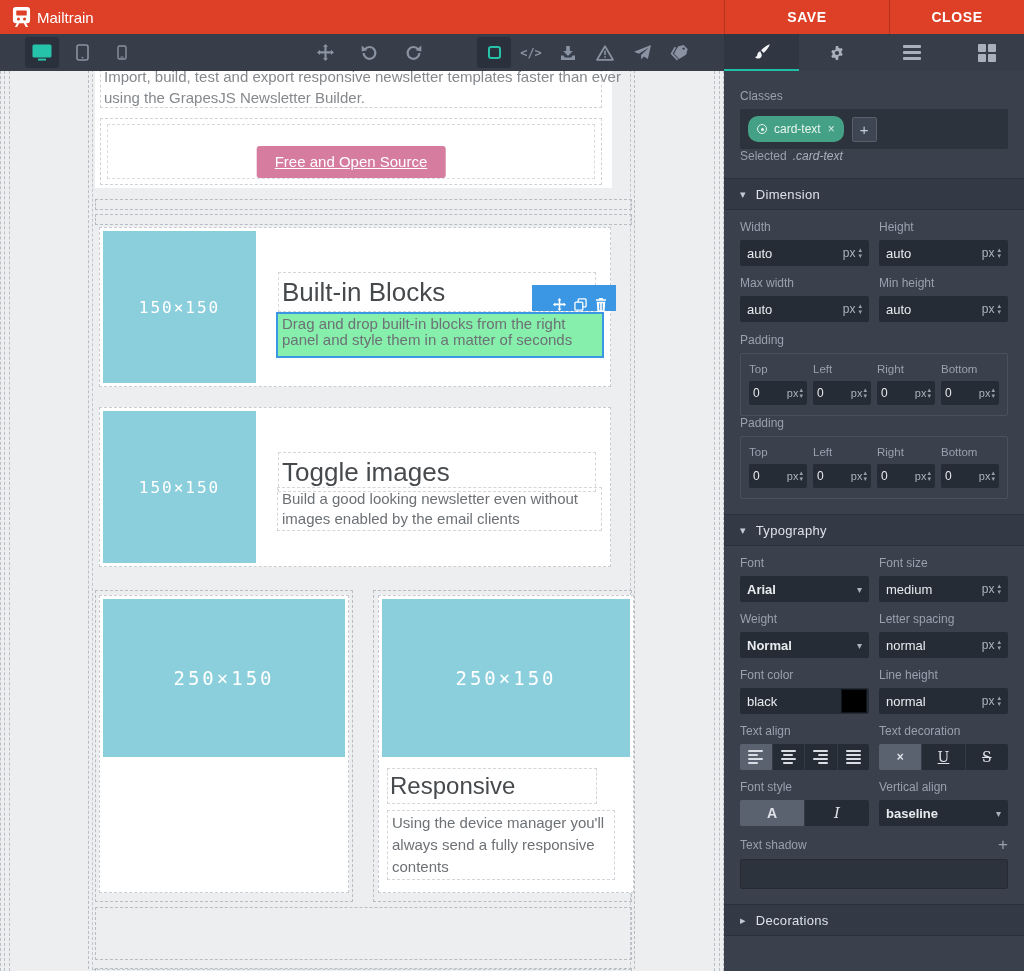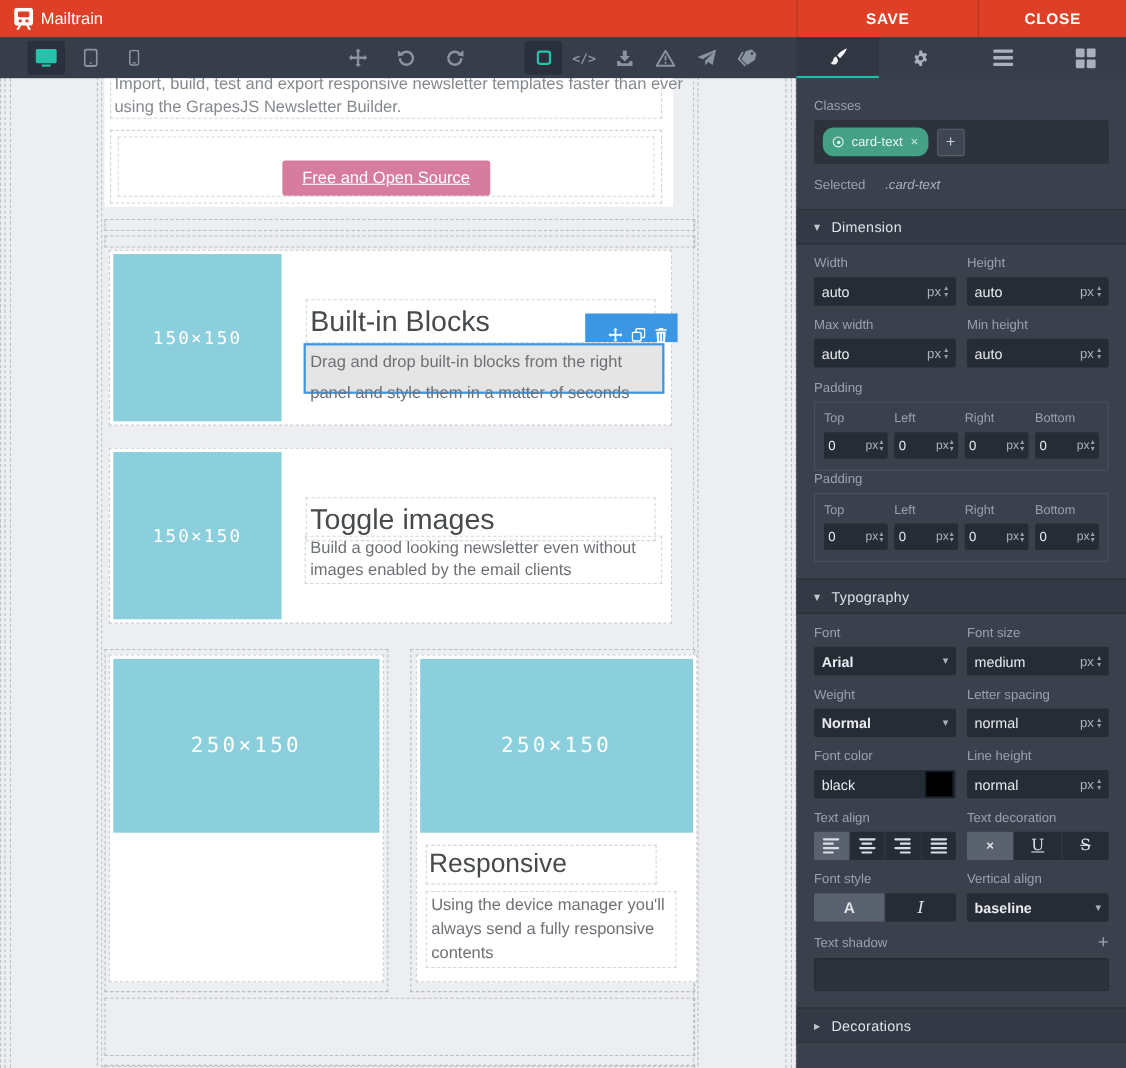--- a/index.html
+++ b/index.html
@@ -49,21 +49,21 @@
   .btn-inner{left:6px;top:5px;right:6px;bottom:5px;border:1px dashed #d8dbdf;}
   .cta{left:50%;top:27px;transform:translateX(-50%);background:#d67c9f;color:#fff;font-size:15px;
     text-decoration:underline;padding:7px 18px 8px;border-radius:3px;white-space:nowrap;cursor:pointer;}
   .gapstrip{left:95px;width:537px;height:11px;border:1px dashed #b9bcc2;}
   .card{left:99px;width:512px;height:160px;background:#fff;border:1px dashed #c9ccd1;}
   .card .img{left:3px;top:3px;width:153px;height:152px;background:#8ccfdc;color:#fff;display:flex;
     align-items:center;justify-content:center;font-family:"DejaVu Sans Mono",monospace;font-size:16px;letter-spacing:2px;}
   .title-box{left:178px;top:44px;width:318px;height:40px;border:1px dashed #d3d6da;display:flex;align-items:center;}
   .title-box b{position:static;font-weight:normal;font-size:26px;color:#474a4d;padding-left:3px;white-space:nowrap;}
   .selwrap{left:176px;top:84px;width:328px;height:46px;border:2px solid #3b97e3;font-size:15px;
-    color:#6d7175;line-height:28px;padding:2px 4px;background:#e5e5e5;}
+    color:#6d7175;line-height:16px;padding:2px 4px;background:#86efac;}
   .text-box{left:177px;top:79px;width:325px;height:44px;border:1px dashed #d3d6da;font-size:15px;
     color:#6d7175;line-height:20px;padding:1px 4px;}
   .selbar{left:432px;top:57px;width:84px;height:26px;background:#3b97e3;display:flex;align-items:center;
     justify-content:space-evenly;z-index:3;}
   .selbar span{position:static;display:flex;cursor:pointer;}
   .colc{top:519px;height:312px;border:1px dashed #b9bcc2;}
   .ccard{top:524px;height:298px;background:#fff;border:1px dashed #c9ccd1;}
   .cimg{left:3px;top:3px;right:3px;height:158px;background:#8ccfdc;color:#fff;display:flex;align-items:center;
     justify-content:center;font-family:"DejaVu Sans Mono",monospace;font-size:19px;letter-spacing:3px;}
   .ctitle-box{left:8px;top:172px;width:210px;height:36px;border:1px dashed #d3d6da;display:flex;align-items:center;}
@@ -78,21 +78,21 @@
     padding:18px 16px 0;color:#cfd5dd;overflow:hidden;}
   .p-label{font-size:12px;color:#99a1ae;line-height:14px;}
   .classes-box{margin-top:6px;background:#2d333d;border-radius:2px;padding:7px 8px;display:flex;gap:8px;align-items:center;height:40px;}
   .tag{background:#45a185;border-radius:10px;display:flex;align-items:center;gap:7px;padding:0 9px;height:26px;
     color:#e9f5ef;font-size:12px;cursor:pointer;}
   .tgt{width:10px;height:10px;border:1px solid #e6f5ee;border-radius:50%;display:flex;align-items:center;justify-content:center;}
   .tgt i{width:3px;height:3px;background:#e6f5ee;border-radius:50%;}
   .tagx{font-size:12px;color:#d4ece1;cursor:pointer;}
   .plus-btn{width:25px;height:25px;background:#3f4653;border:1px solid #59606c;border-radius:2px;color:#c6ccd6;
     font-size:15px;display:flex;align-items:center;justify-content:center;cursor:pointer;}
-  .selected-line{margin-top:12px;font-size:12px;color:#99a1ae;display:flex;gap:18px;align-items:baseline;}
+  .selected-line{font-size:12px;color:#99a1ae;display:flex;gap:6px;align-items:baseline;}
   .selected-line em{font-style:italic;color:#aab1bd;}
   .sect-hd{margin:15px -16px 0;padding:0 16px;height:32px;background:#333a45;border-top:1px solid #2b313b;
     border-bottom:1px solid #2b313b;display:flex;align-items:center;gap:10px;font-size:13px;color:#dde2e9;
     letter-spacing:.3px;cursor:pointer;}
   .sect-hd .car{color:#c2c9d3;font-size:11px;}
   .frow{display:flex;gap:10px;margin-top:10px;}
   .fcol{flex:1;min-width:0;}
   .fld{margin-top:6px;height:26px;background:#262c35;border-radius:2px;display:flex;align-items:center;
     padding:0 7px;font-size:13px;color:#e8ebef;cursor:pointer;}
   .fld .val{flex:1;overflow:hidden;white-space:nowrap;}

